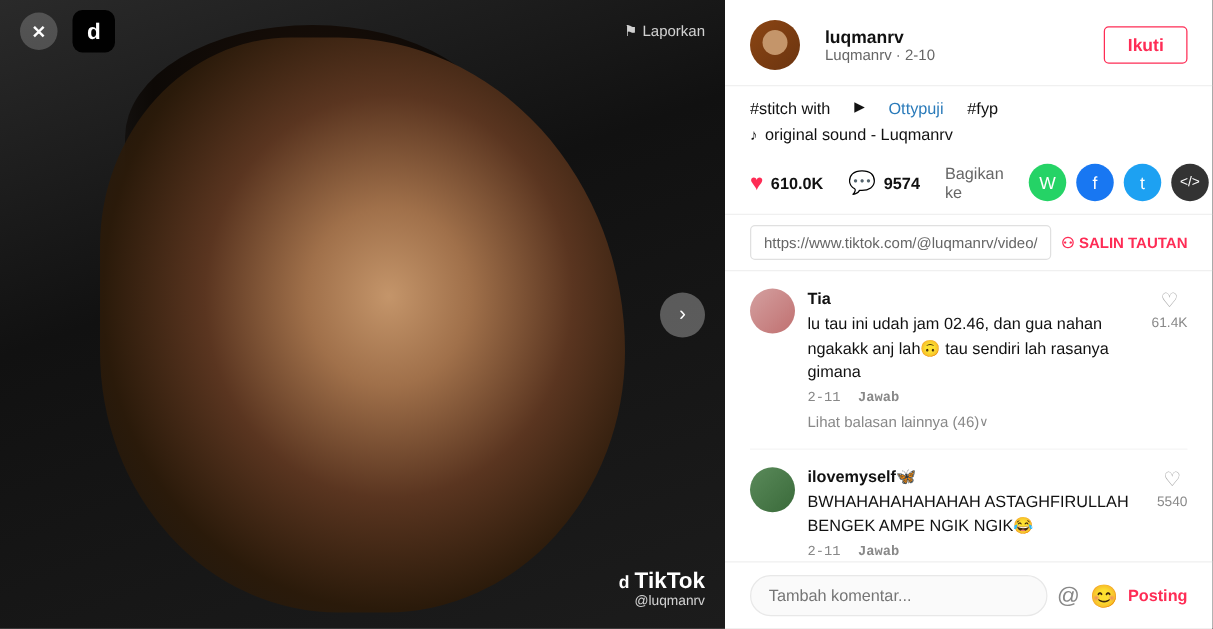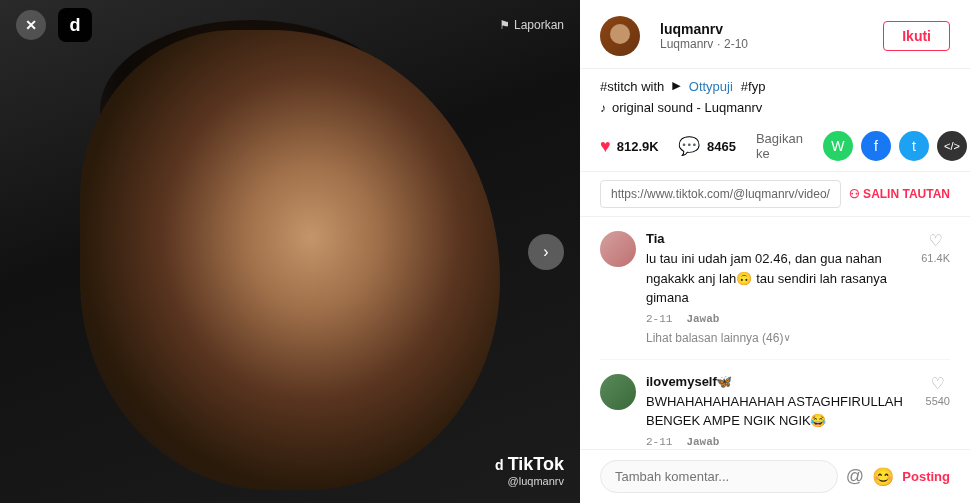--- a/index.html
+++ b/index.html
@@ -203,21 +203,21 @@
 
     
     .tags-section {
       padding: 10px 20px 6px;
     }
     .tags-line {
       font-size: 13px;
       color: #111;
       display: flex;
       align-items: flex-start;
-      gap: 8px;
+      gap: 19px;
       flex-wrap: wrap;
     }
     .tag-hash {
       color: #111;
       font-weight: 500;
     }
     .tag-blue {
       color: #2b7bba;
       font-weight: 500;
     }
@@ -490,25 +490,25 @@
     </div>
     <div class="sound-line">
       <span class="music-icon">♪</span>
       <span>original sound - Luqmanrv</span>
     </div>
   </div>
 
   <div class="stats-section">
     <div class="stat-item">
       <span class="stat-icon heart">♥</span>
-      <span class="stat-count">812.9K</span>
+      <span class="stat-count">610.0K</span>
     </div>
     <div class="stat-item">
       <span class="stat-icon comment">💬</span>
-      <span class="stat-count">8465</span>
+      <span class="stat-count">9574</span>
     </div>
     <span class="share-label">Bagikan ke</span>
     <div class="share-icons">
       <div class="share-icon-btn whatsapp">
         <span>W</span>
       </div>
       <div class="share-icon-btn facebook">
         <span>f</span>
       </div>
       <div class="share-icon-btn twitter">

